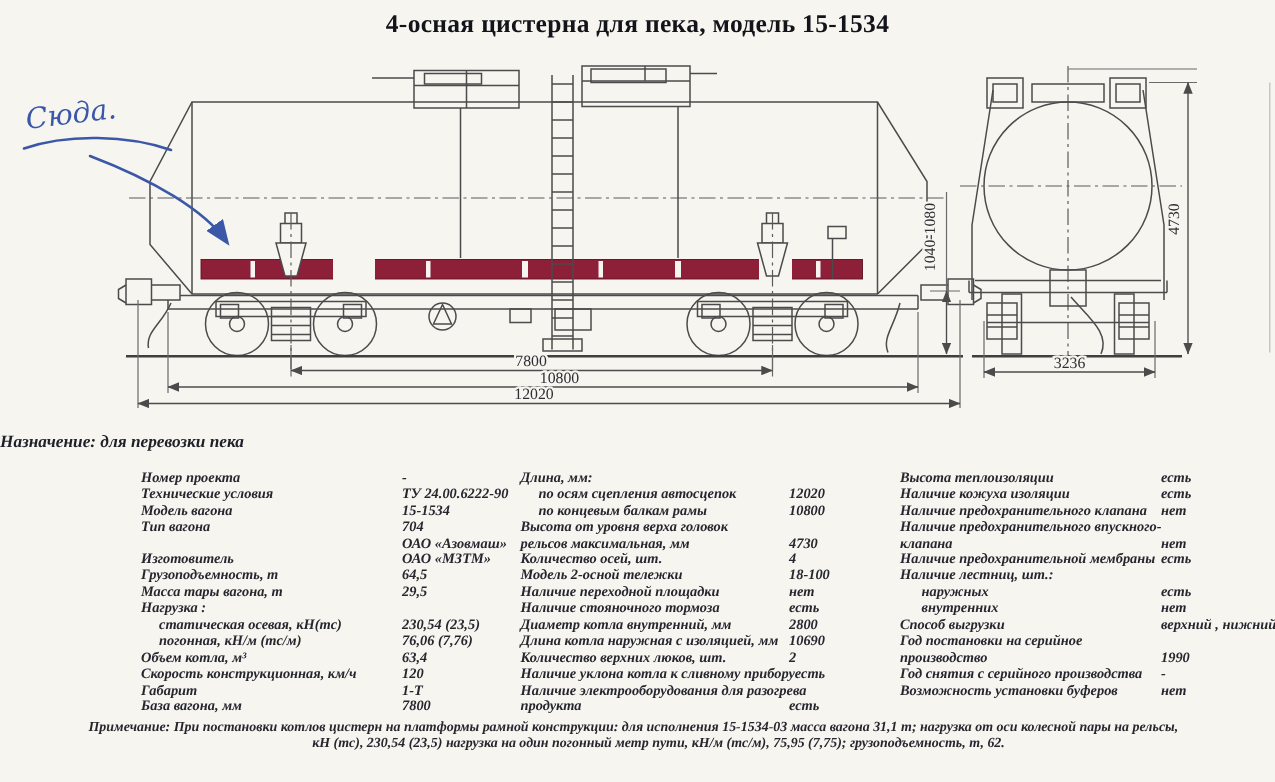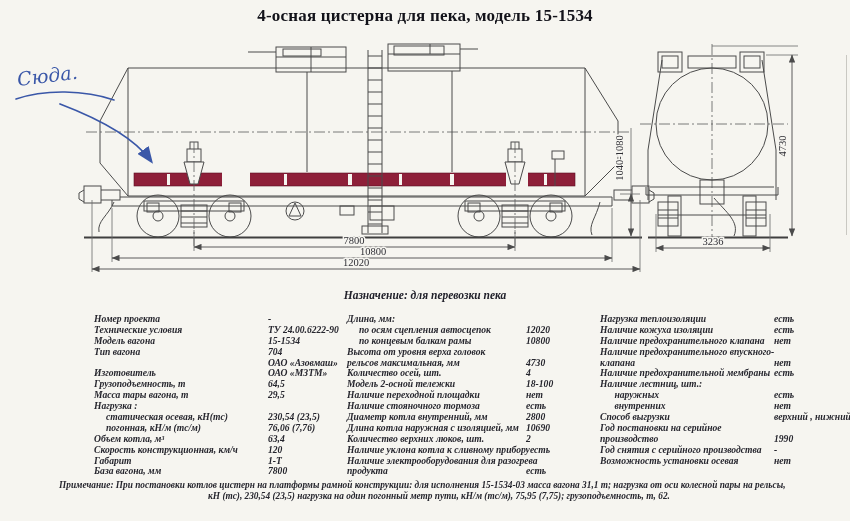--- a/index.html
+++ b/index.html
@@ -10,21 +10,21 @@
     color:#1e1e24;
   }
   .abs{position:absolute;}
   #title{
     top:6px;left:0;width:850px;text-align:center;
     font-size:17px;font-weight:bold;color:#13131a;
     letter-spacing:.2px;
   }
   #drawing-svg{position:absolute;top:0;left:0;}
   #purpose{
-    top:289px;left:0;width:850px;text-align:center;
+    top:289px;left:0;width:850px;
     font-size:11.5px;font-weight:bold;font-style:italic;color:#20202a;
   }
   .spec-col{
     position:absolute;top:314px;
     font-size:9.6px;font-weight:bold;font-style:italic;
     color:#26262e;line-height:10.9px;margin-left:36px;
   }
   #col1{left:58px;width:252px;}
   #col2{left:311px;width:252px;}
   #col3{left:564px;width:284px;}
@@ -354,21 +354,21 @@
     </div>
 
     <div class="spec-row">
       <span class="lbl">продукта</span>
       <span class="val">есть</span>
     </div>
   </div>
 <div class="spec-col" id="col3">
 
     <div class="spec-row">
-      <span class="lbl">Нагрузка теплоизоляции</span>
+      <span class="lbl">Высота теплоизоляции</span>
       <span class="val">есть</span>
     </div>
 
     <div class="spec-row">
       <span class="lbl">Наличие кожуха изоляции</span>
       <span class="val">есть</span>
     </div>
 
     <div class="spec-row">
       <span class="lbl">Наличие предохранительного клапана</span>
@@ -419,21 +419,21 @@
       <span class="lbl">производство</span>
       <span class="val">1990</span>
     </div>
 
     <div class="spec-row">
       <span class="lbl">Год снятия с серийного производства</span>
       <span class="val">-</span>
     </div>
 
     <div class="spec-row">
-      <span class="lbl">Возможность установки осевая</span>
+      <span class="lbl">Возможность установки буферов</span>
       <span class="val">нет</span>
     </div>
   </div>
 
 <div class="abs" id="note">
   <div class="l1">Примечание: При постановки котлов цистерн на платформы рамной конструкции: для исполнения 15-1534-03 масса вагона 31,1 т; нагрузка от оси колесной пары на рельсы,</div>
   <div class="l2">кН (тс), 230,54 (23,5) нагрузка на один погонный метр пути, кН/м (тс/м), 75,95 (7,75); грузоподъемность, т, 62.</div>
 </div>
 
 <div class="abs scan-edge"></div>

